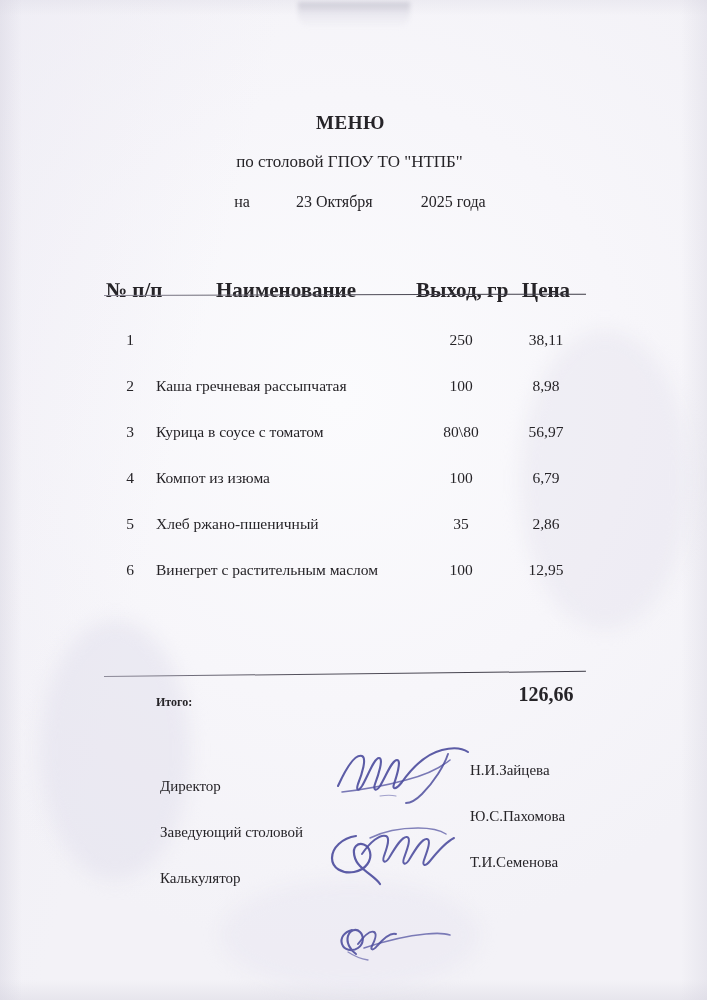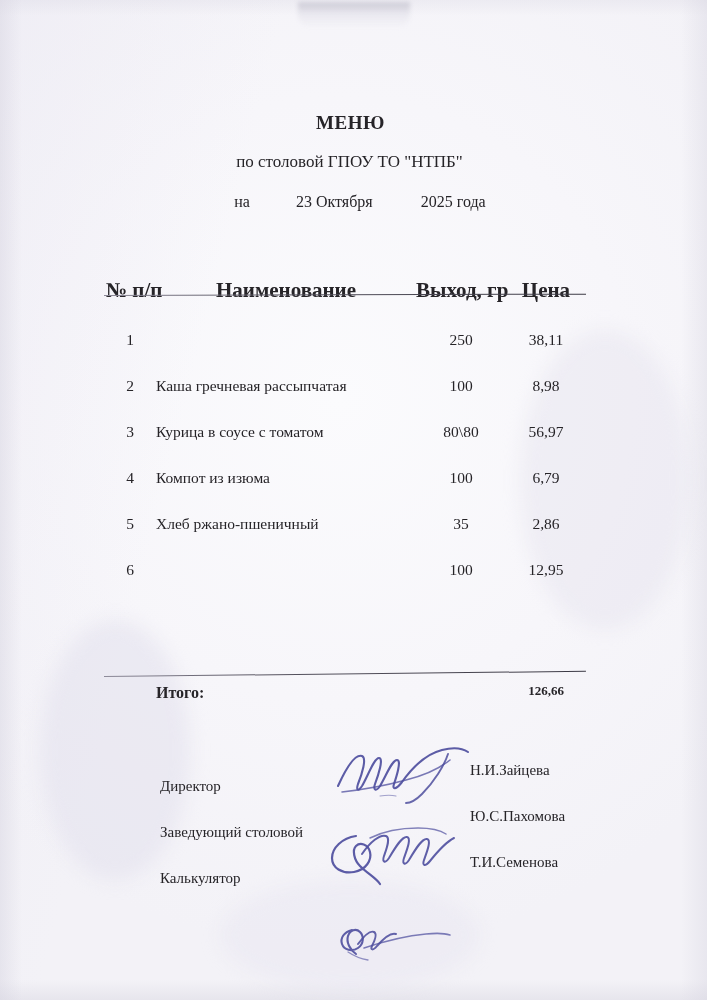--- a/index.html
+++ b/index.html
@@ -149,31 +149,31 @@
   .total-row {
     position: absolute;
     left: 104px;
     top: 683px;
     width: 482px;
     height: 26px;
   }
   .total-label {
     position: absolute;
     left: 52px;
-    top: 1px;
-    font-size: 16px;
+    top: 12px;
+    font-size: 12px;
     font-weight: bold;
   }
   .total-value {
     position: absolute;
     left: 402px;
     top: 0;
     width: 80px;
     text-align: center;
-    font-size: 13px;
+    font-size: 20px;
     font-weight: bold;
   }
 
   
   .signatures {
     position: absolute;
     left: 0;
     top: 762px;
     width: 707px;
   }
@@ -267,20 +267,21 @@
           <div class="cell c-price">6,79</div>
         </div>
         <div class="row">
           <div class="cell c-num">5</div>
           <div class="cell c-name">Хлеб ржано-пшеничный</div>
           <div class="cell c-yield">35</div>
           <div class="cell c-price">2,86</div>
         </div>
         <div class="row">
           <div class="cell c-num">6</div>
+          <div class="cell c-name">Винегрет с растительным маслом</div>
           <div class="cell c-yield">100</div>
           <div class="cell c-price">12,95</div>
         </div>
       </div>
     </div>
 
     <div class="rule rule-head"></div>
     <div class="rule rule-total"></div>
 
     <div class="total-row">

